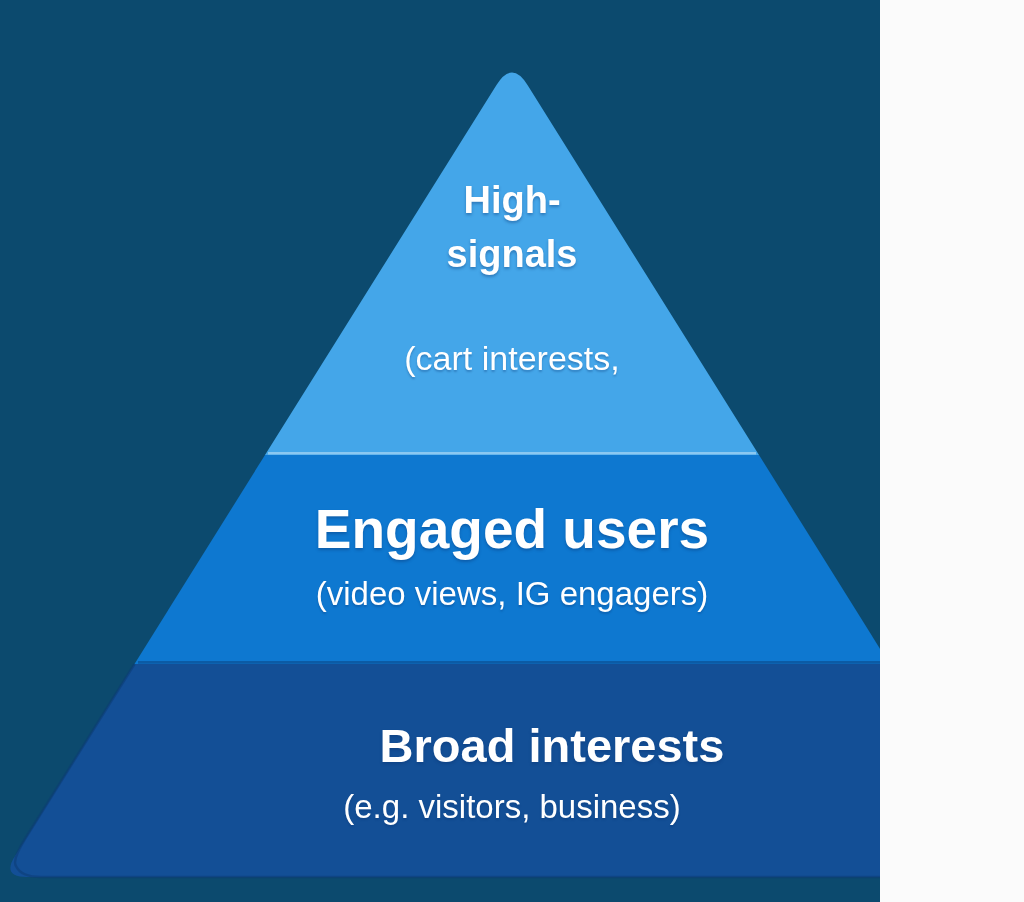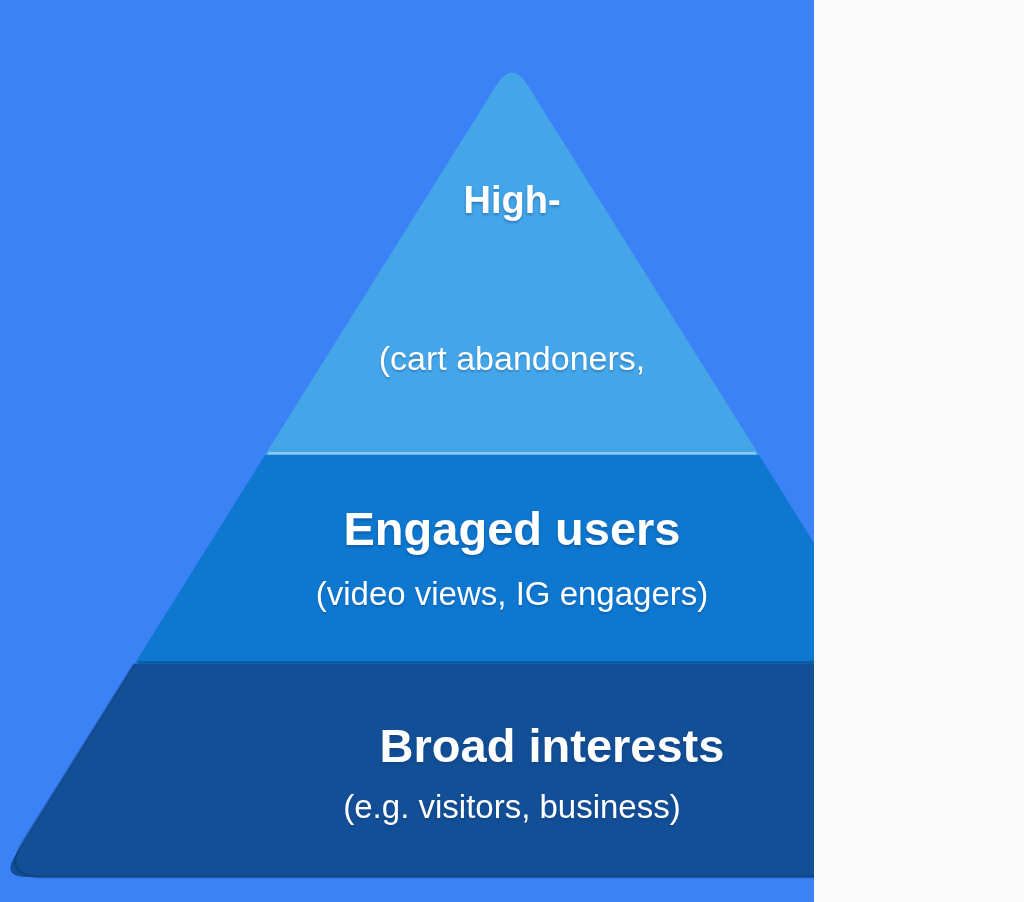--- a/index.html
+++ b/index.html
@@ -2,23 +2,23 @@
 <html><head>
 <meta charset="utf-8">
 <style>
   html, body {
     margin: 0;
     padding: 0;
     background: #fbfbfb;
   }
   .canvas {
     position: relative;
-    width: 814px;
+    width: 880px;
     height: 902px;
-    background: #3b82f6;
+    background: #0c4a6e;
     overflow: hidden;
     font-family: "Liberation Sans", sans-serif;
   }
   .canvas svg {
     position: absolute;
     top: 0;
     left: 0;
   }
   .txt {
     position: absolute;
@@ -31,21 +31,21 @@
   .title {
     font-weight: 700;
     text-shadow: 0 2px 3px rgba(10, 50, 110, 0.38);
   }
   .sub {
     font-weight: 400;
     text-shadow: 0 2px 2px rgba(10, 50, 110, 0.30);
   }
   .t1-title { top: 173px; font-size: 38px; line-height: 54px; }
   .t1-sub   { top: 336px; font-size: 34px; line-height: 44px; }
-  .t2-title { top: 501px; font-size: 47px; line-height: 56px; }
+  .t2-title { top: 501px; font-size: 55px; line-height: 56px; }
   .t2-sub   { top: 571px; font-size: 33px; line-height: 46px; }
   .t3-title { top: 718px; font-size: 47px; line-height: 56px; padding-left: 40px; }
   .t3-sub   { top: 784px; font-size: 33px; line-height: 46px; }
 </style>
 </head>
 <body>
 
 <div class="canvas">
 
   <svg width="1024" height="902" viewBox="0 0 1024 902">
@@ -58,23 +58,24 @@
 
     <path d="M 134.5 664 L 25 839 Q 12 860 16 866 Q 21 877 41 877 L 983 877 Q 1003 877 1008 866 Q 1012 860 999 839 L 889.5 664" fill="none" stroke-width="2.5" opacity="0.55" stroke="#0d3c74"></path>
 
     <path d="M 268 453.2 L 756 453.2" stroke="rgba(255,255,255,0.38)" stroke-width="2.6" fill="none"></path>
 
     <path d="M 138 662.4 L 886 662.4" stroke="rgba(9,45,95,0.38)" stroke-width="2.6" fill="none"></path>
   </svg>
 
   <div class="txt title t1-title">
     <div>High-</div>
+    <div>signals</div>
   </div>
   <div class="txt sub t1-sub">
-    <div>(cart abandoners,</div>
+    <div>(cart interests,</div>
   </div>
 
   <div class="txt title t2-title">Engaged users</div>
   <div class="txt sub t2-sub">(video views, IG engagers)</div>
 
   <div class="txt title t3-title">Broad interests</div>
   <div class="txt sub t3-sub">(e.g. visitors, business)</div>
 
 </div>
 

